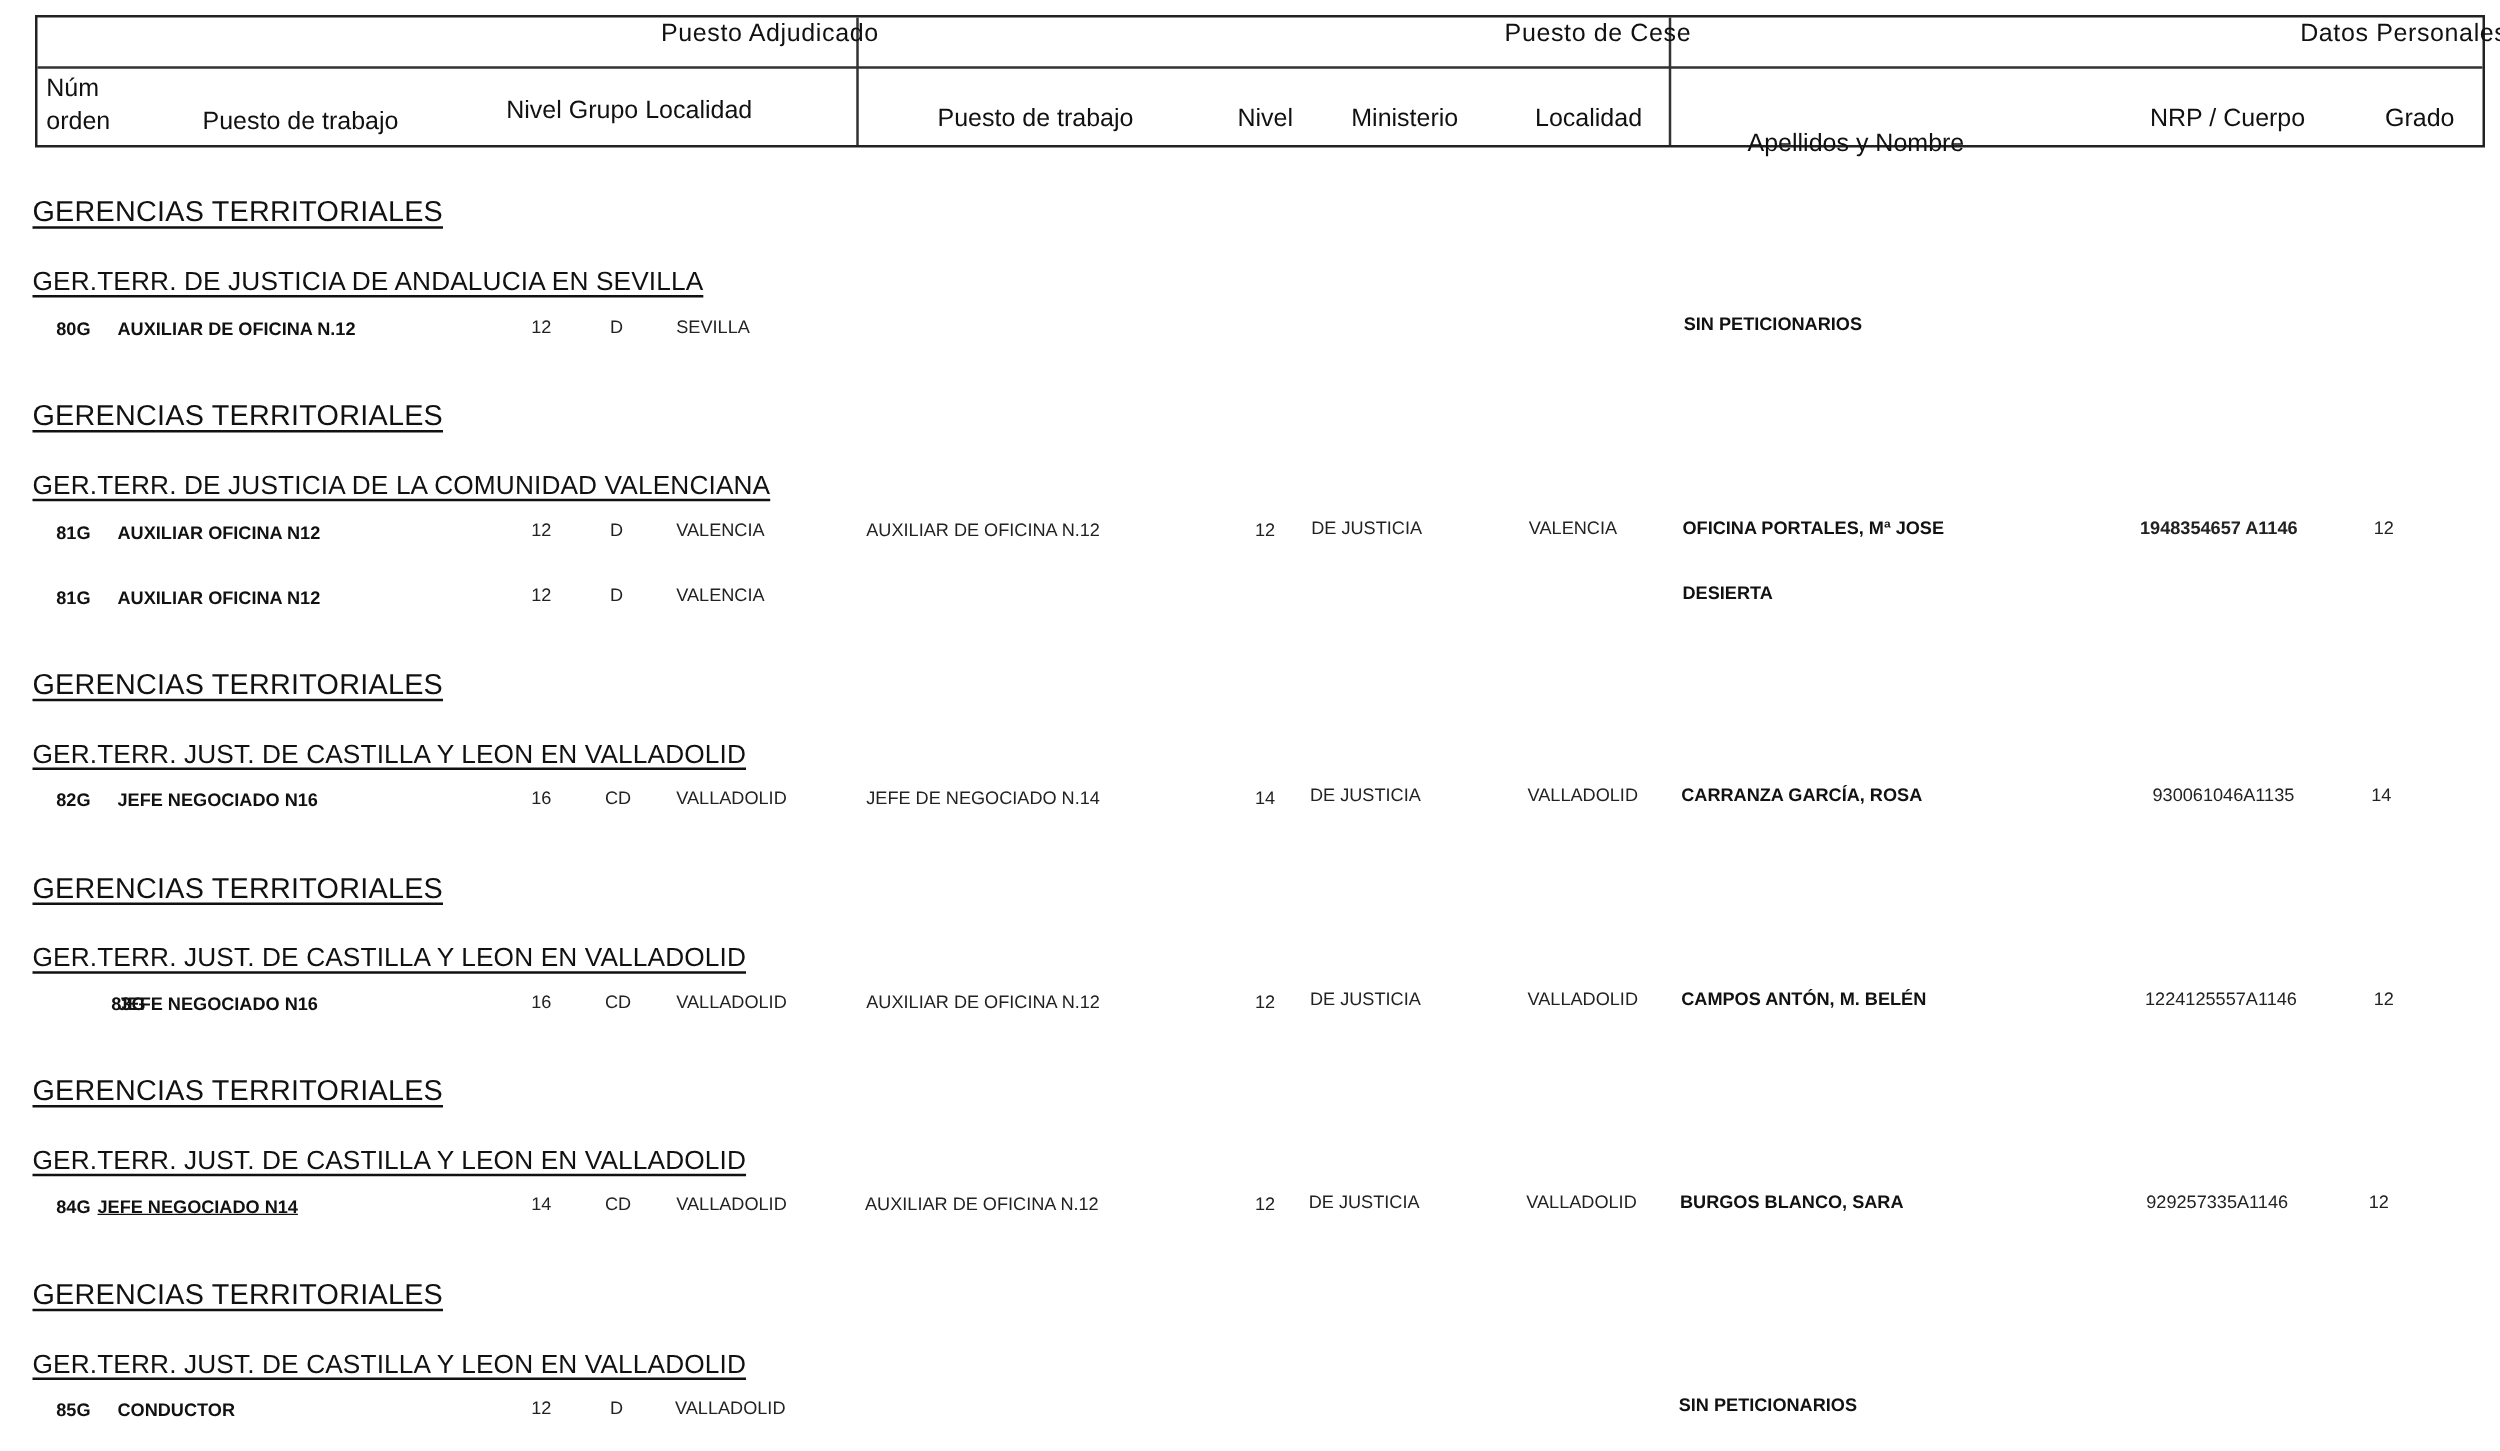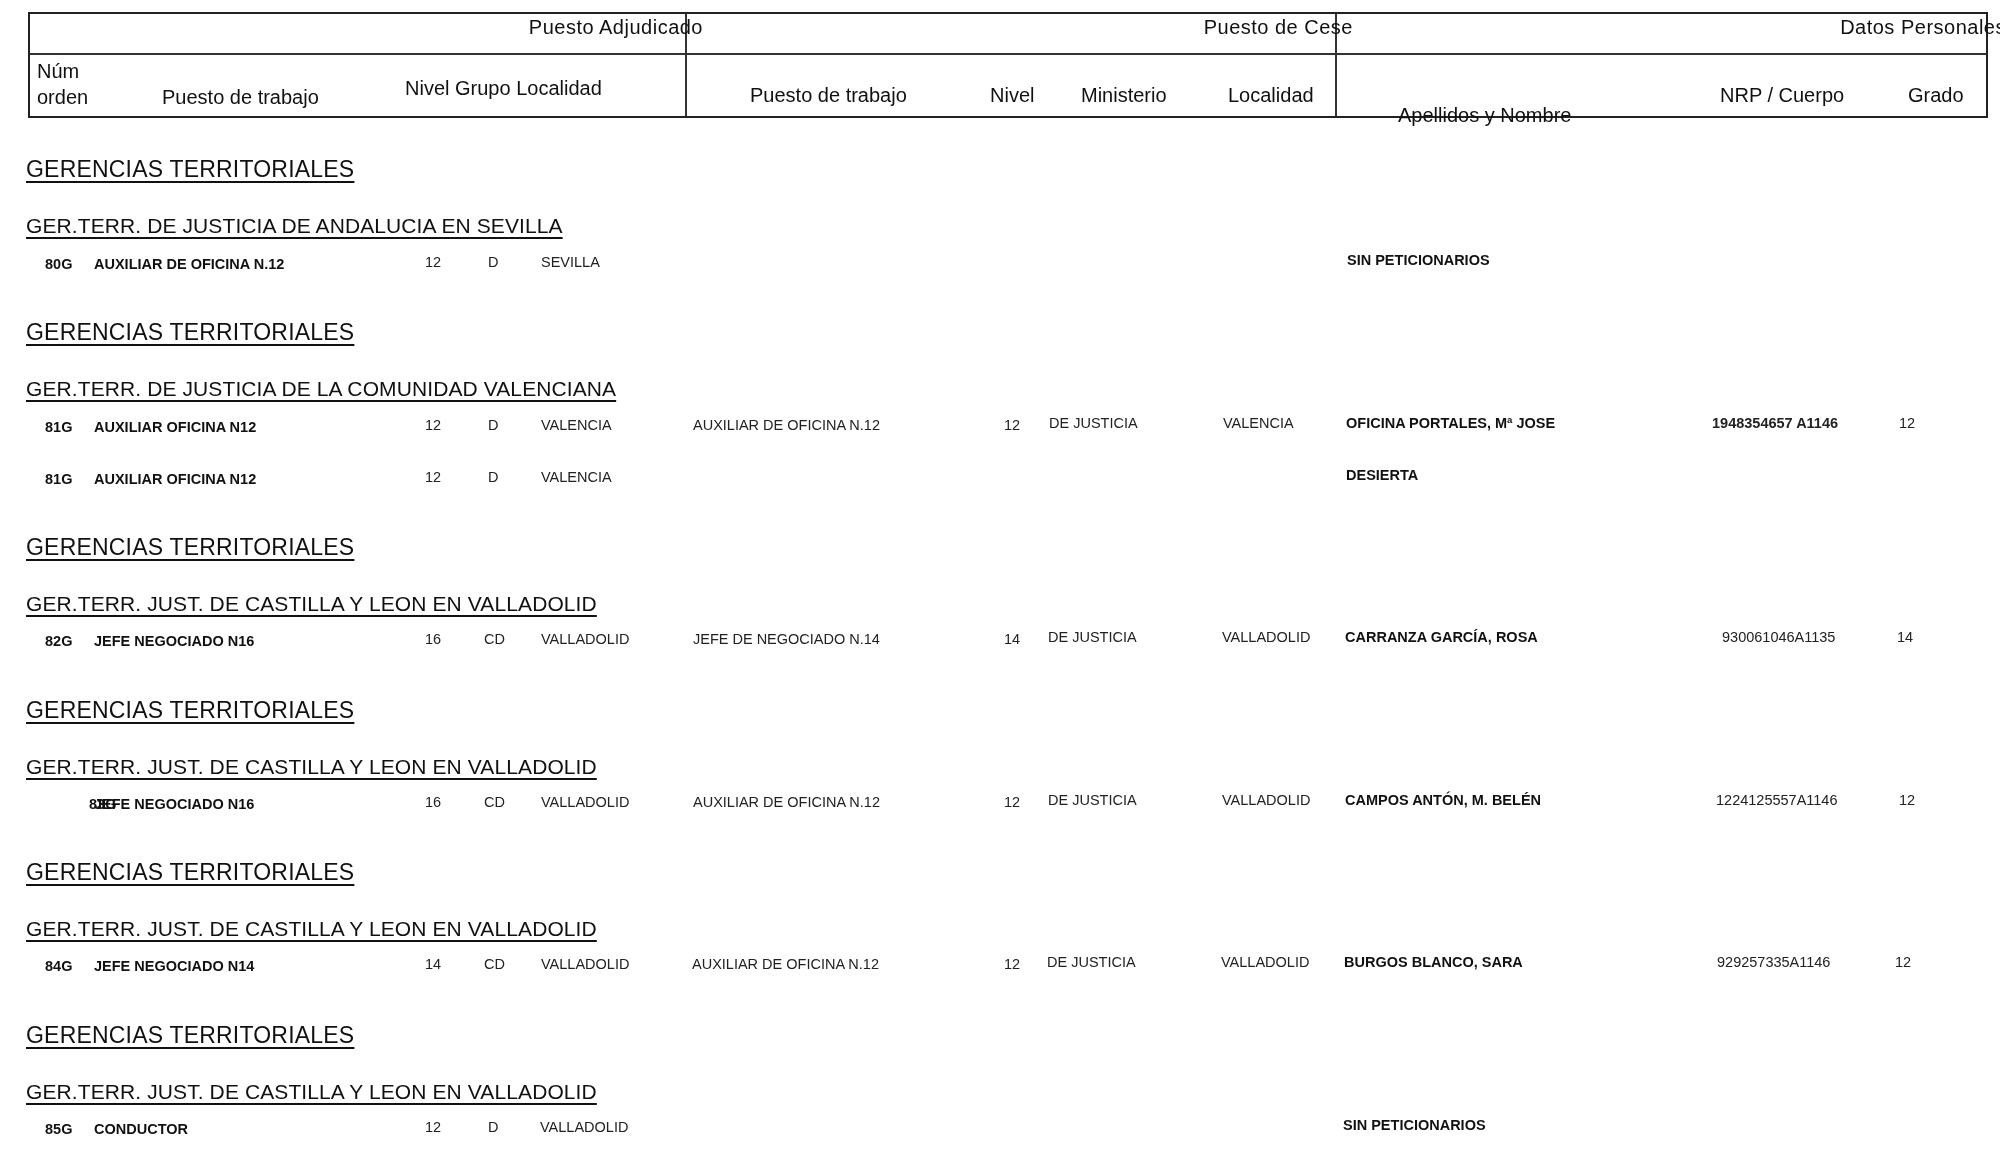--- a/index.html
+++ b/index.html
@@ -111,21 +111,21 @@
   <span class="abs cell nb" style="left:1222px; top:792px;">VALLADOLID</span>
   <span class="abs cell b" style="left:1345px; top:792px;">CAMPOS ANTÓN, M. BELÉN</span>
   <span class="abs cell nb" style="left:1716px; top:792px;">1224125557A1146</span>
   <span class="abs cell nb" style="left:1899px; top:792px;">12</span>
 </div>
 
 <div class="abs sec-h" style="left:26px; top:859px;">GERENCIAS TERRITORIALES</div>
 <div class="abs sub-h" style="left:26px; top:917px;">GER.TERR. JUST. DE CASTILLA Y LEON EN VALLADOLID</div>
 <div>
   <span class="abs cell b" style="left:45px; top:958px;">84G</span>
-  <span class="abs cell b" style="left:94px; top:958px;">JEFE NEGOCIADO N14</span>
+  <span class="abs cell b" style="left:78px; top:958px;text-decoration:underline;">JEFE NEGOCIADO N14</span>
   <span class="abs cell nb" style="left:425px; top:956px;">14</span>
   <span class="abs cell nb" style="left:484px; top:956px;">CD</span>
   <span class="abs cell nb" style="left:541px; top:956px;">VALLADOLID</span>
   <span class="abs cell nb" style="left:692px; top:956px;">AUXILIAR DE OFICINA N.12</span>
   <span class="abs cell nb" style="left:1004px; top:956px;">12</span>
   <span class="abs cell nb" style="left:1047px; top:954px;">DE JUSTICIA</span>
   <span class="abs cell nb" style="left:1221px; top:954px;">VALLADOLID</span>
   <span class="abs cell b" style="left:1344px; top:954px;">BURGOS BLANCO, SARA</span>
   <span class="abs cell nb" style="left:1717px; top:954px;">929257335A1146</span>
   <span class="abs cell nb" style="left:1895px; top:954px;">12</span>

